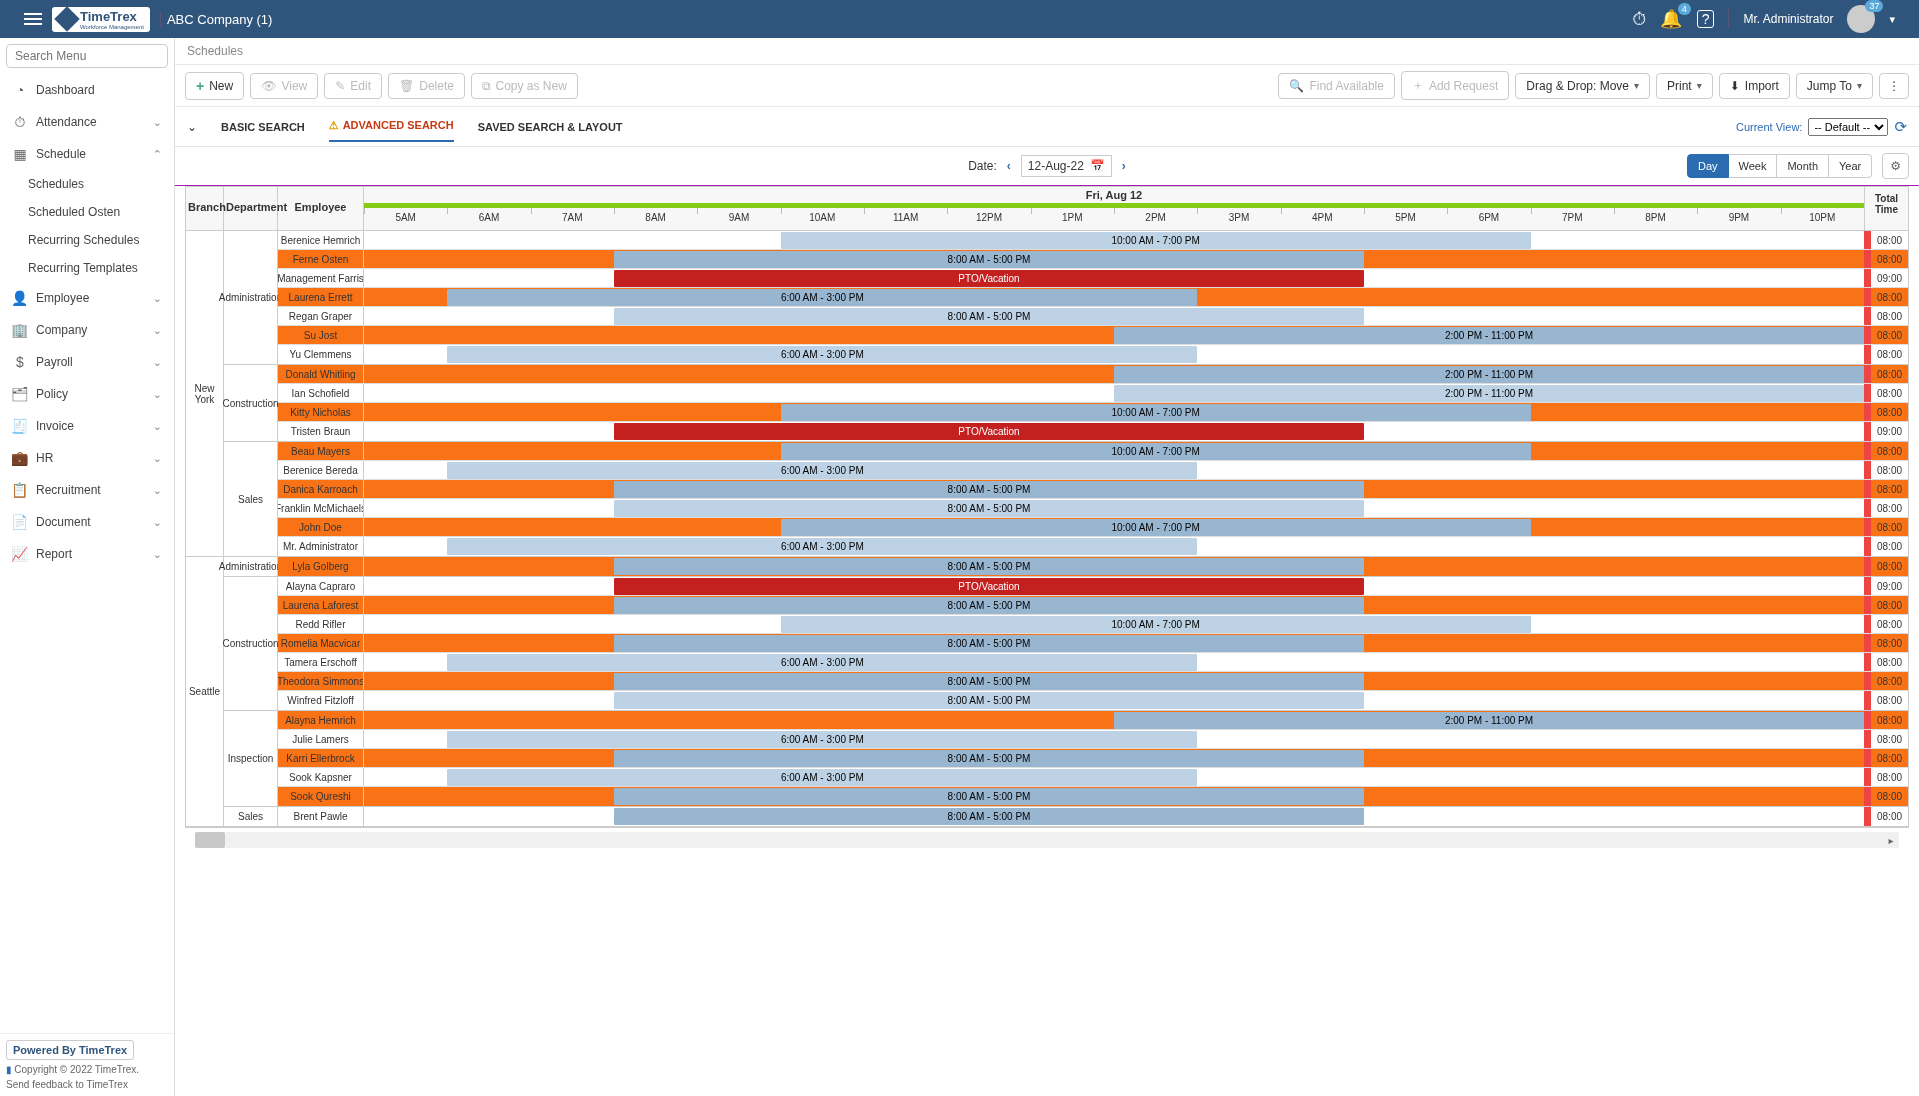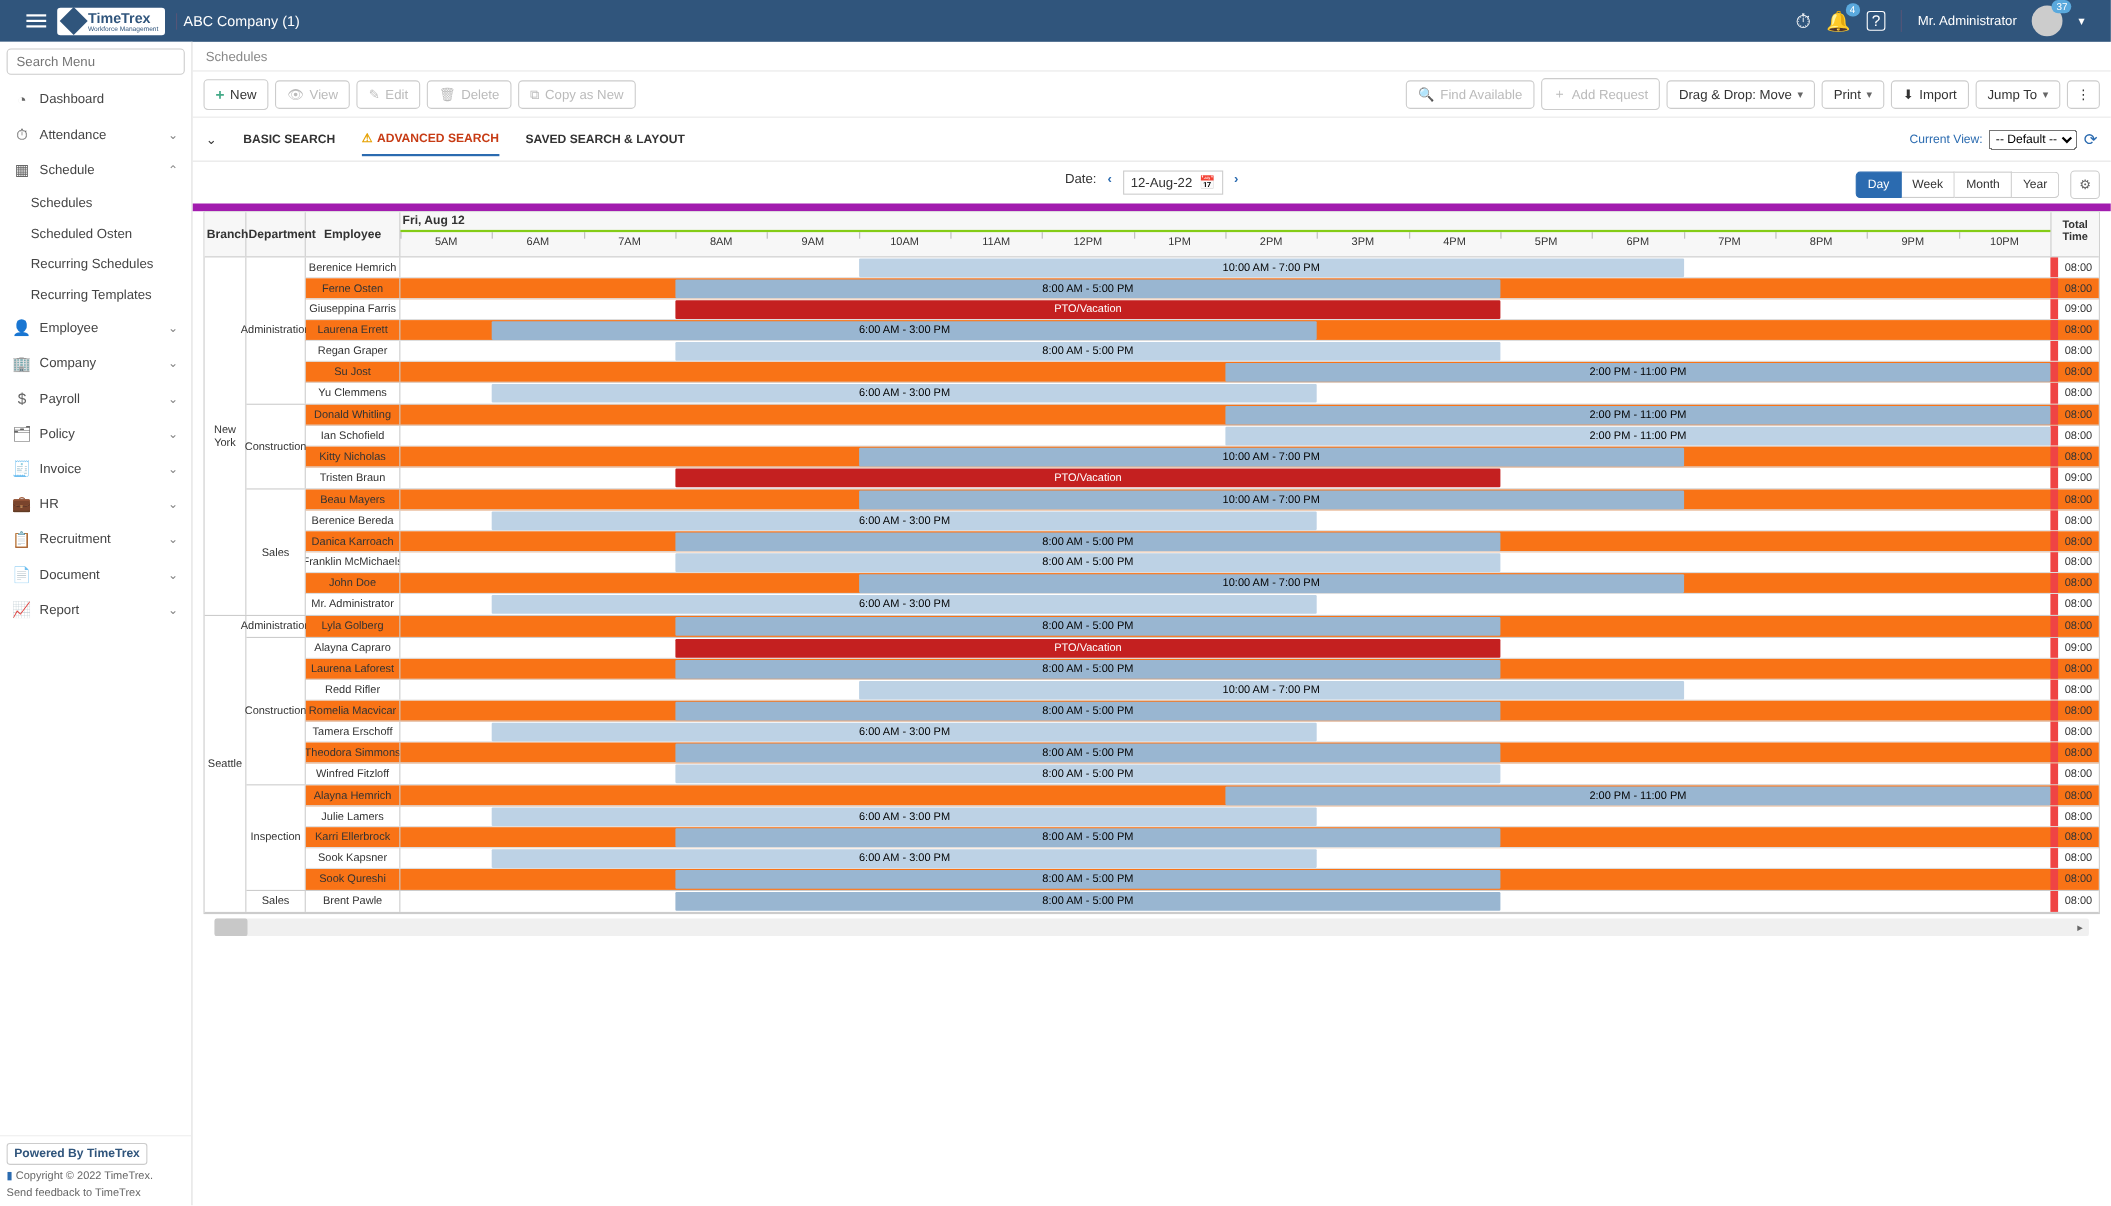--- a/index.html
+++ b/index.html
@@ -39,39 +39,39 @@
 .more-btn{padding:5px 8px}
 .searchtabs{display:flex;align-items:center;padding:4px 12px;gap:24px;border-bottom:1px solid #e4e4e4;position:relative}
 .searchtabs .expand{cursor:pointer;font-size:12px}
 .searchtab{font-size:11px;font-weight:bold;padding:8px 0;cursor:pointer;color:#333}
 .searchtab.active{color:#c73b14;border-bottom:2px solid #2b6bb0}
 .warn{color:#e6a100;margin-right:4px}
 .view-row{margin-left:auto;display:flex;align-items:center;gap:6px;font-size:11px}
 .view-row select{font-size:11px;padding:1px}
 .cv-label{color:#2b6bb0;font-weight:normal}
 .refresh{cursor:pointer;color:#2b6bb0;font-size:15px}
-.datebar{display:flex;align-items:flex-start;justify-content:center;padding:8px;gap:10px;position:relative;border-bottom:7px solid #a21caf}
+.datebar{display:flex;align-items:center;justify-content:center;padding:8px;gap:10px;position:relative;border-bottom:1px solid #a21caf}
 .datebar .nav{cursor:pointer;color:#2b6bb0;font-weight:bold}
 .datebar .dateinput{border:1px solid #ccc;padding:3px 6px;display:flex;align-items:center;gap:6px;font-size:12px}
 .datebar-right{position:absolute;right:10px;display:flex;gap:0;align-items:center}
 .seg{border:1px solid #ccc;padding:5px 10px;font-size:11px;cursor:pointer;background:#fff}
 .seg.first{border-radius:4px 0 0 4px}
 .seg.last{border-radius:0 4px 4px 0}
 .seg.active{background:#2b6bb0;color:#fff;border-color:#2b6bb0}
 .seg+.seg{border-left:none}
 .gear{margin-left:10px;border:1px solid #ccc;padding:5px 7px;border-radius:4px;cursor:pointer;color:#666}
 .grid-wrap{flex:1;overflow:auto;padding:0 10px 10px}
 .grid{border:1px solid #ccc;background:#fff;min-width:1380px;position:relative}
 .grid-header{display:flex;border-bottom:1px solid #ccc;background:#f7f7f7;font-size:11px}
 .col-branch{width:38px;border-right:1px solid #ccc;text-align:center;padding:14px 2px;font-weight:bold}
 .col-dept{width:54px;border-right:1px solid #ccc;text-align:center;padding:14px 2px;font-weight:bold}
 .col-emp{width:86px;border-right:1px solid #ccc;text-align:center;padding:14px 2px;font-weight:bold}
 .col-time{flex:1;position:relative}
 .col-total{width:44px;border-left:1px solid #ccc;text-align:center;padding:6px 2px;font-weight:bold;font-size:10px}
-.datehdr{text-align:left;font-weight:bold;padding:2px;font-size:11px;border-bottom:2px solid #84cc16}
+.datehdr{text-align:center;font-weight:bold;padding:2px;font-size:11px;border-bottom:5px solid #84cc16}
 .hours{display:flex;height:22px}
 .hour{flex:1;text-align:center;font-size:10px;position:relative;padding-top:4px}
 .hour::before{content:'';position:absolute;left:0;top:0;height:6px;border-left:1px solid #bbb}
 .grid-body{position:relative}
 .branch-group{display:flex;border-bottom:1px solid #ccc}
 .branch-cell{width:38px;border-right:1px solid #ccc;display:flex;align-items:center;justify-content:center;font-size:10px;text-align:center;writing-mode:horizontal-tb}
 .dept-groups{flex:1}
 .dept-group{display:flex;border-bottom:1px solid #ccc}
 .dept-group:last-child{border-bottom:none}
 .dept-cell{width:54px;border-right:1px solid #ccc;display:flex;align-items:center;justify-content:center;font-size:10px;text-align:center}
@@ -349,21 +349,21 @@
                       <div class="total-cell">08:00</div>
                     </div>
                     <div class="emp-row odd">
                       <div class="emp-cell">Ferne Osten</div>
                       <div class="time-cell">
                         <div class="bar normal" style="left: 16.6667%; width: 50%;">8:00 AM - 5:00 PM</div>
                       </div>
                       <div class="total-cell">08:00</div>
                     </div>
                     <div class="emp-row">
-                      <div class="emp-cell">Giuseppina Farris</div>
+                      <div class="emp-cell">Management Farris</div>
                       <div class="time-cell">
                         <div class="bar pto" style="left: 16.6667%; width: 50%;">PTO/Vacation</div>
                       </div>
                       <div class="total-cell">09:00</div>
                     </div>
                     <div class="emp-row odd">
                       <div class="emp-cell">Laurena Errett</div>
                       <div class="time-cell">
                         <div class="bar normal" style="left: 5.55556%; width: 50%;">6:00 AM - 3:00 PM</div>
                       </div>

